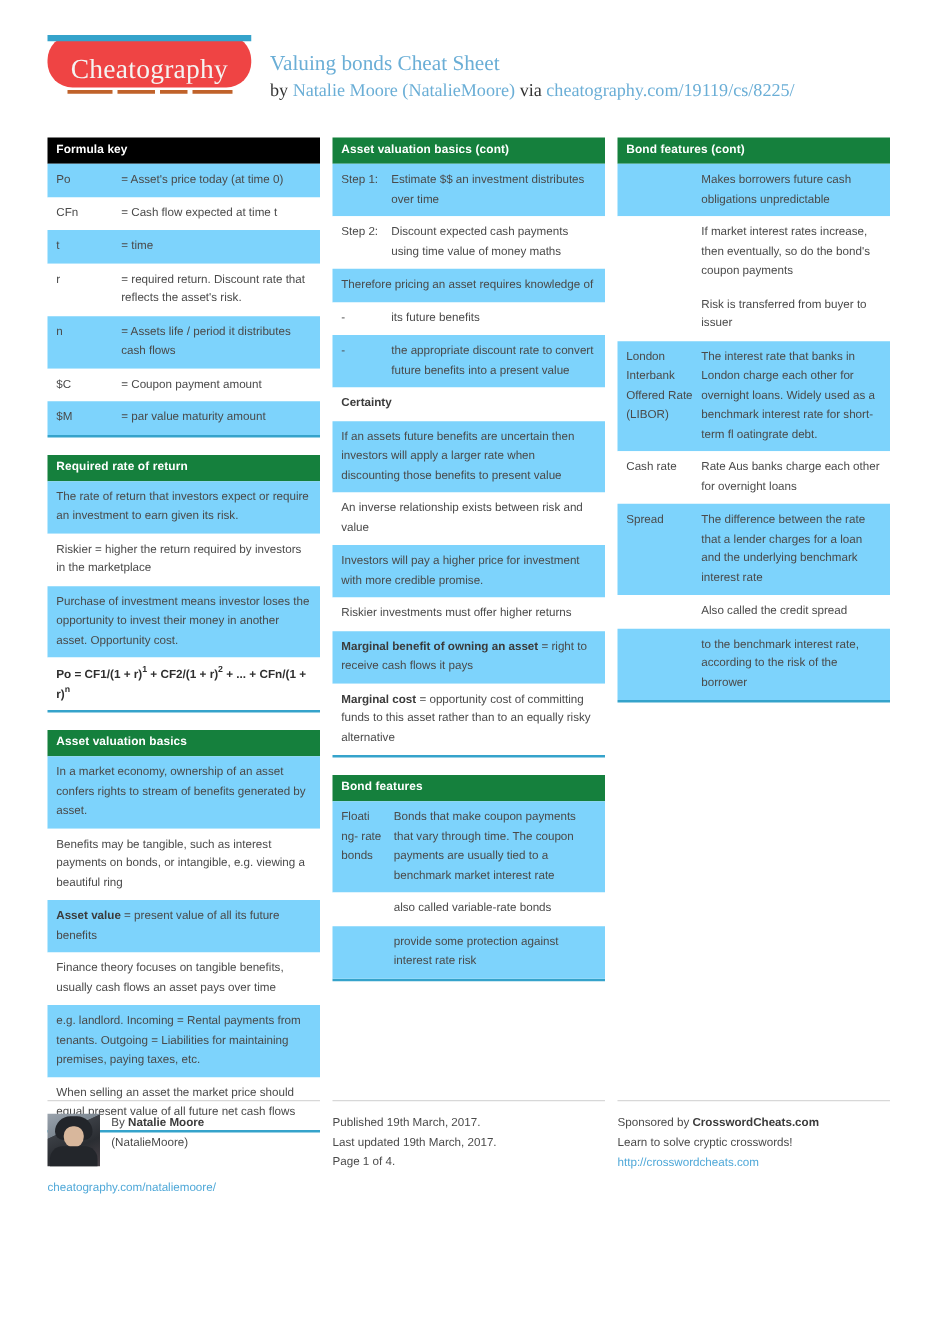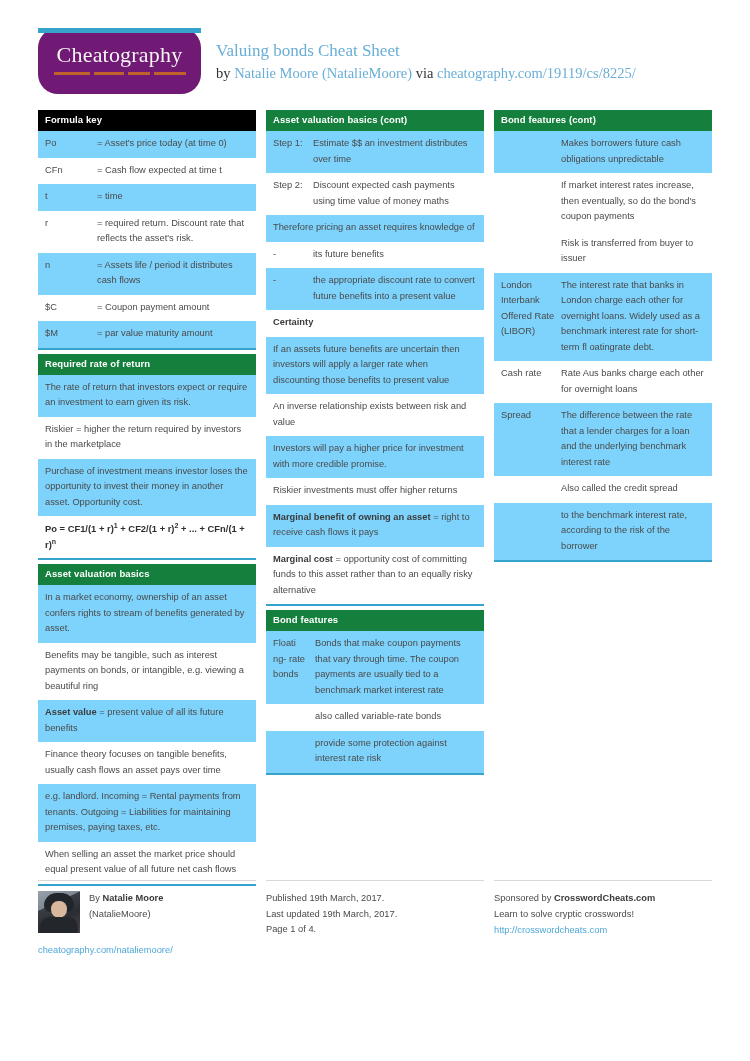--- a/index.html
+++ b/index.html
@@ -5,21 +5,21 @@
   html,body{margin:0;padding:0;}
   body{
     width:750px;height:1061px;background:#fff;
     font-family:"Liberation Sans",sans-serif;
     color:#333;position:relative;overflow:hidden;
   }
   .page{position:absolute;left:0;top:0;width:750px;height:1061px;}
 
   
   .header{position:absolute;left:38px;top:28px;width:676px;height:62px;}
-  .logo-box{position:absolute;left:0;top:0;width:163px;height:66px;background:#701a75;border-radius:20px;}
+  .logo-box{position:absolute;left:0;top:0;width:163px;height:42px;background:#ef4444;border-radius:20px;}
   .logo-accent{position:absolute;left:0;top:0;width:163px;height:5px;background:#35a3cb;}
   .logo-text{
     position:absolute;left:0;top:14px;width:163px;text-align:center;
     font-family:"Liberation Serif",serif;font-size:22px;color:#f4f4f2;
     letter-spacing:.2px;
   }
   .logo-underlines{position:absolute;left:16px;top:44px;width:132px;height:3px;}
   .logo-underlines span{position:absolute;top:0;height:2.5px;background:#c0622a;}
   .u1{left:0;width:36px;} .u2{left:40px;width:30px;}
   .u3{left:74px;width:22px;} .u4{left:100px;width:32px;}
@@ -33,21 +33,21 @@
     font-family:"Liberation Serif",serif;font-size:14.5px;color:#333;
     line-height:21px;white-space:nowrap;margin-top:1px;
   }
   .byline .lnk{color:#6aaed6;}
   .byline b{font-weight:normal;color:#333;}
 
   
   .col{position:absolute;top:110px;width:218px;}
   .col1{left:38px;} .col2{left:266px;} .col3{left:494px;}
 
-  .block{margin-bottom:4px;}
+  .block{margin-bottom:14px;}
   .block-title{
     font-size:9.5px;font-weight:bold;color:#fff;background:#15803d;
     padding:4px 7px 5px 7px;line-height:12px;letter-spacing:.1px;
   }
   .block-title.dark{background:#000;}
   .block-body{border-bottom:2.5px solid #35a3cb;}
 
   .row{
     font-size:9.3px;line-height:15.5px;color:#4a4a4a;
     padding:5px 7px 6px 7px;display:flex;

